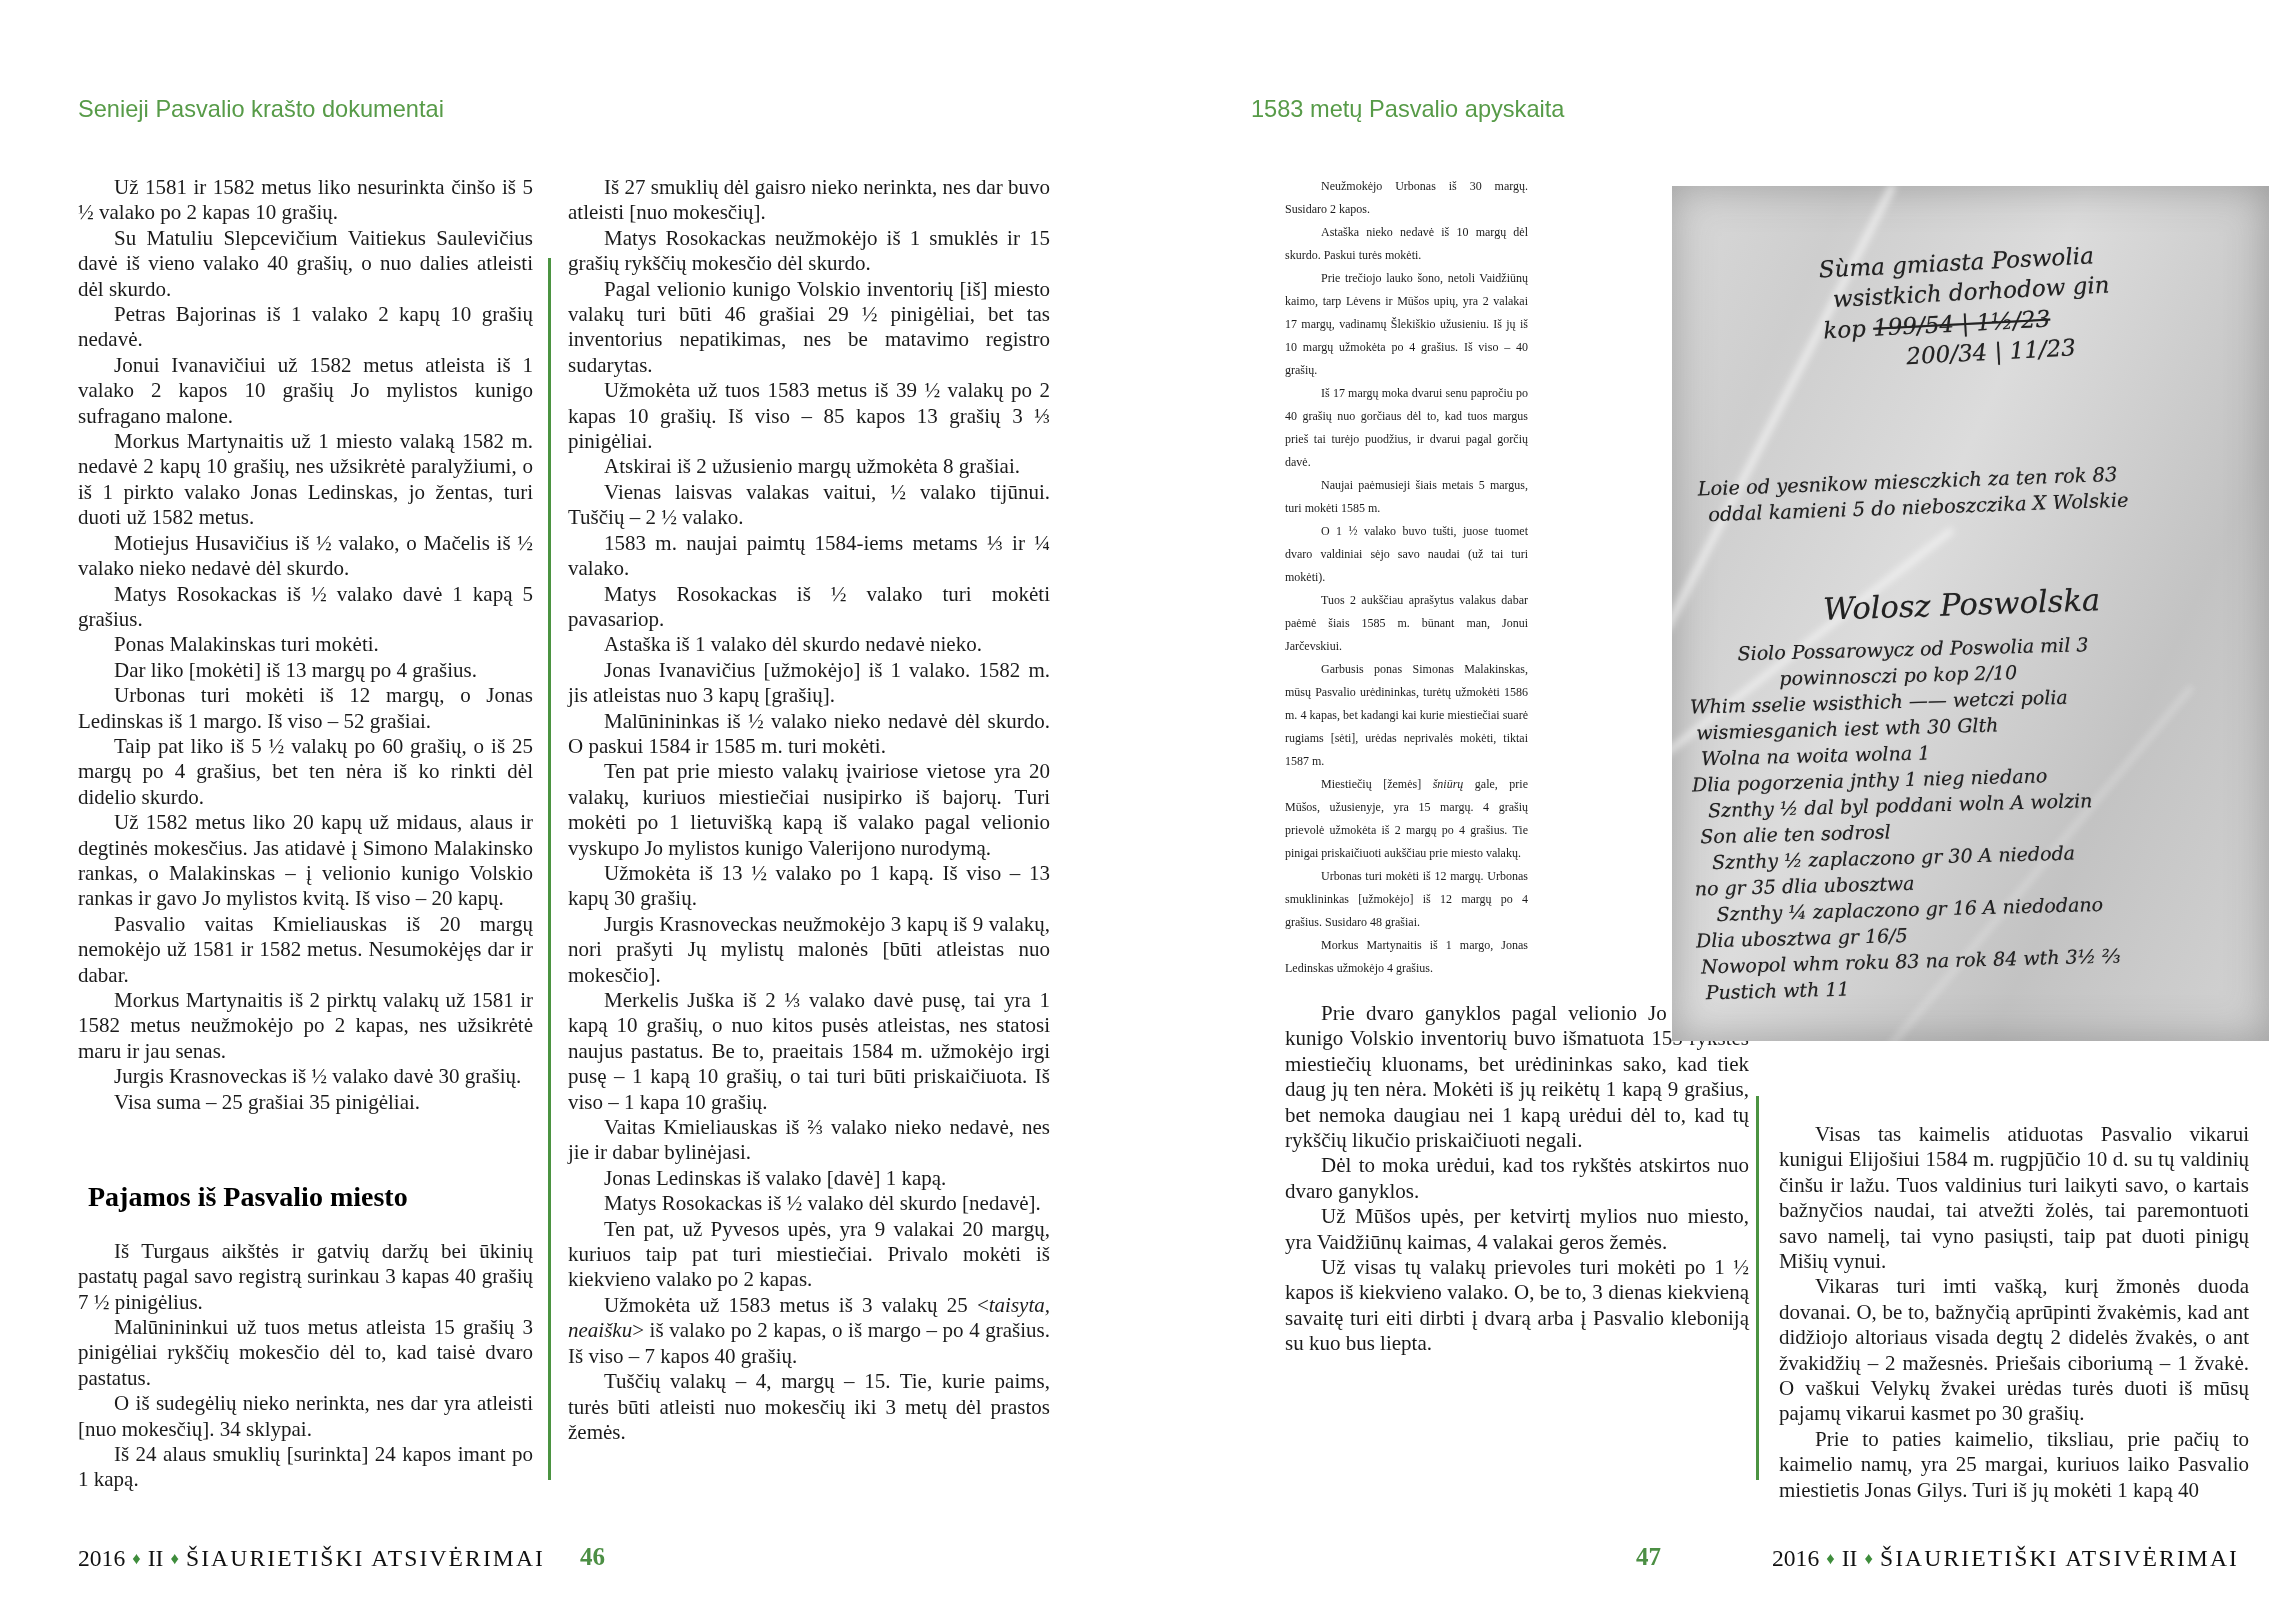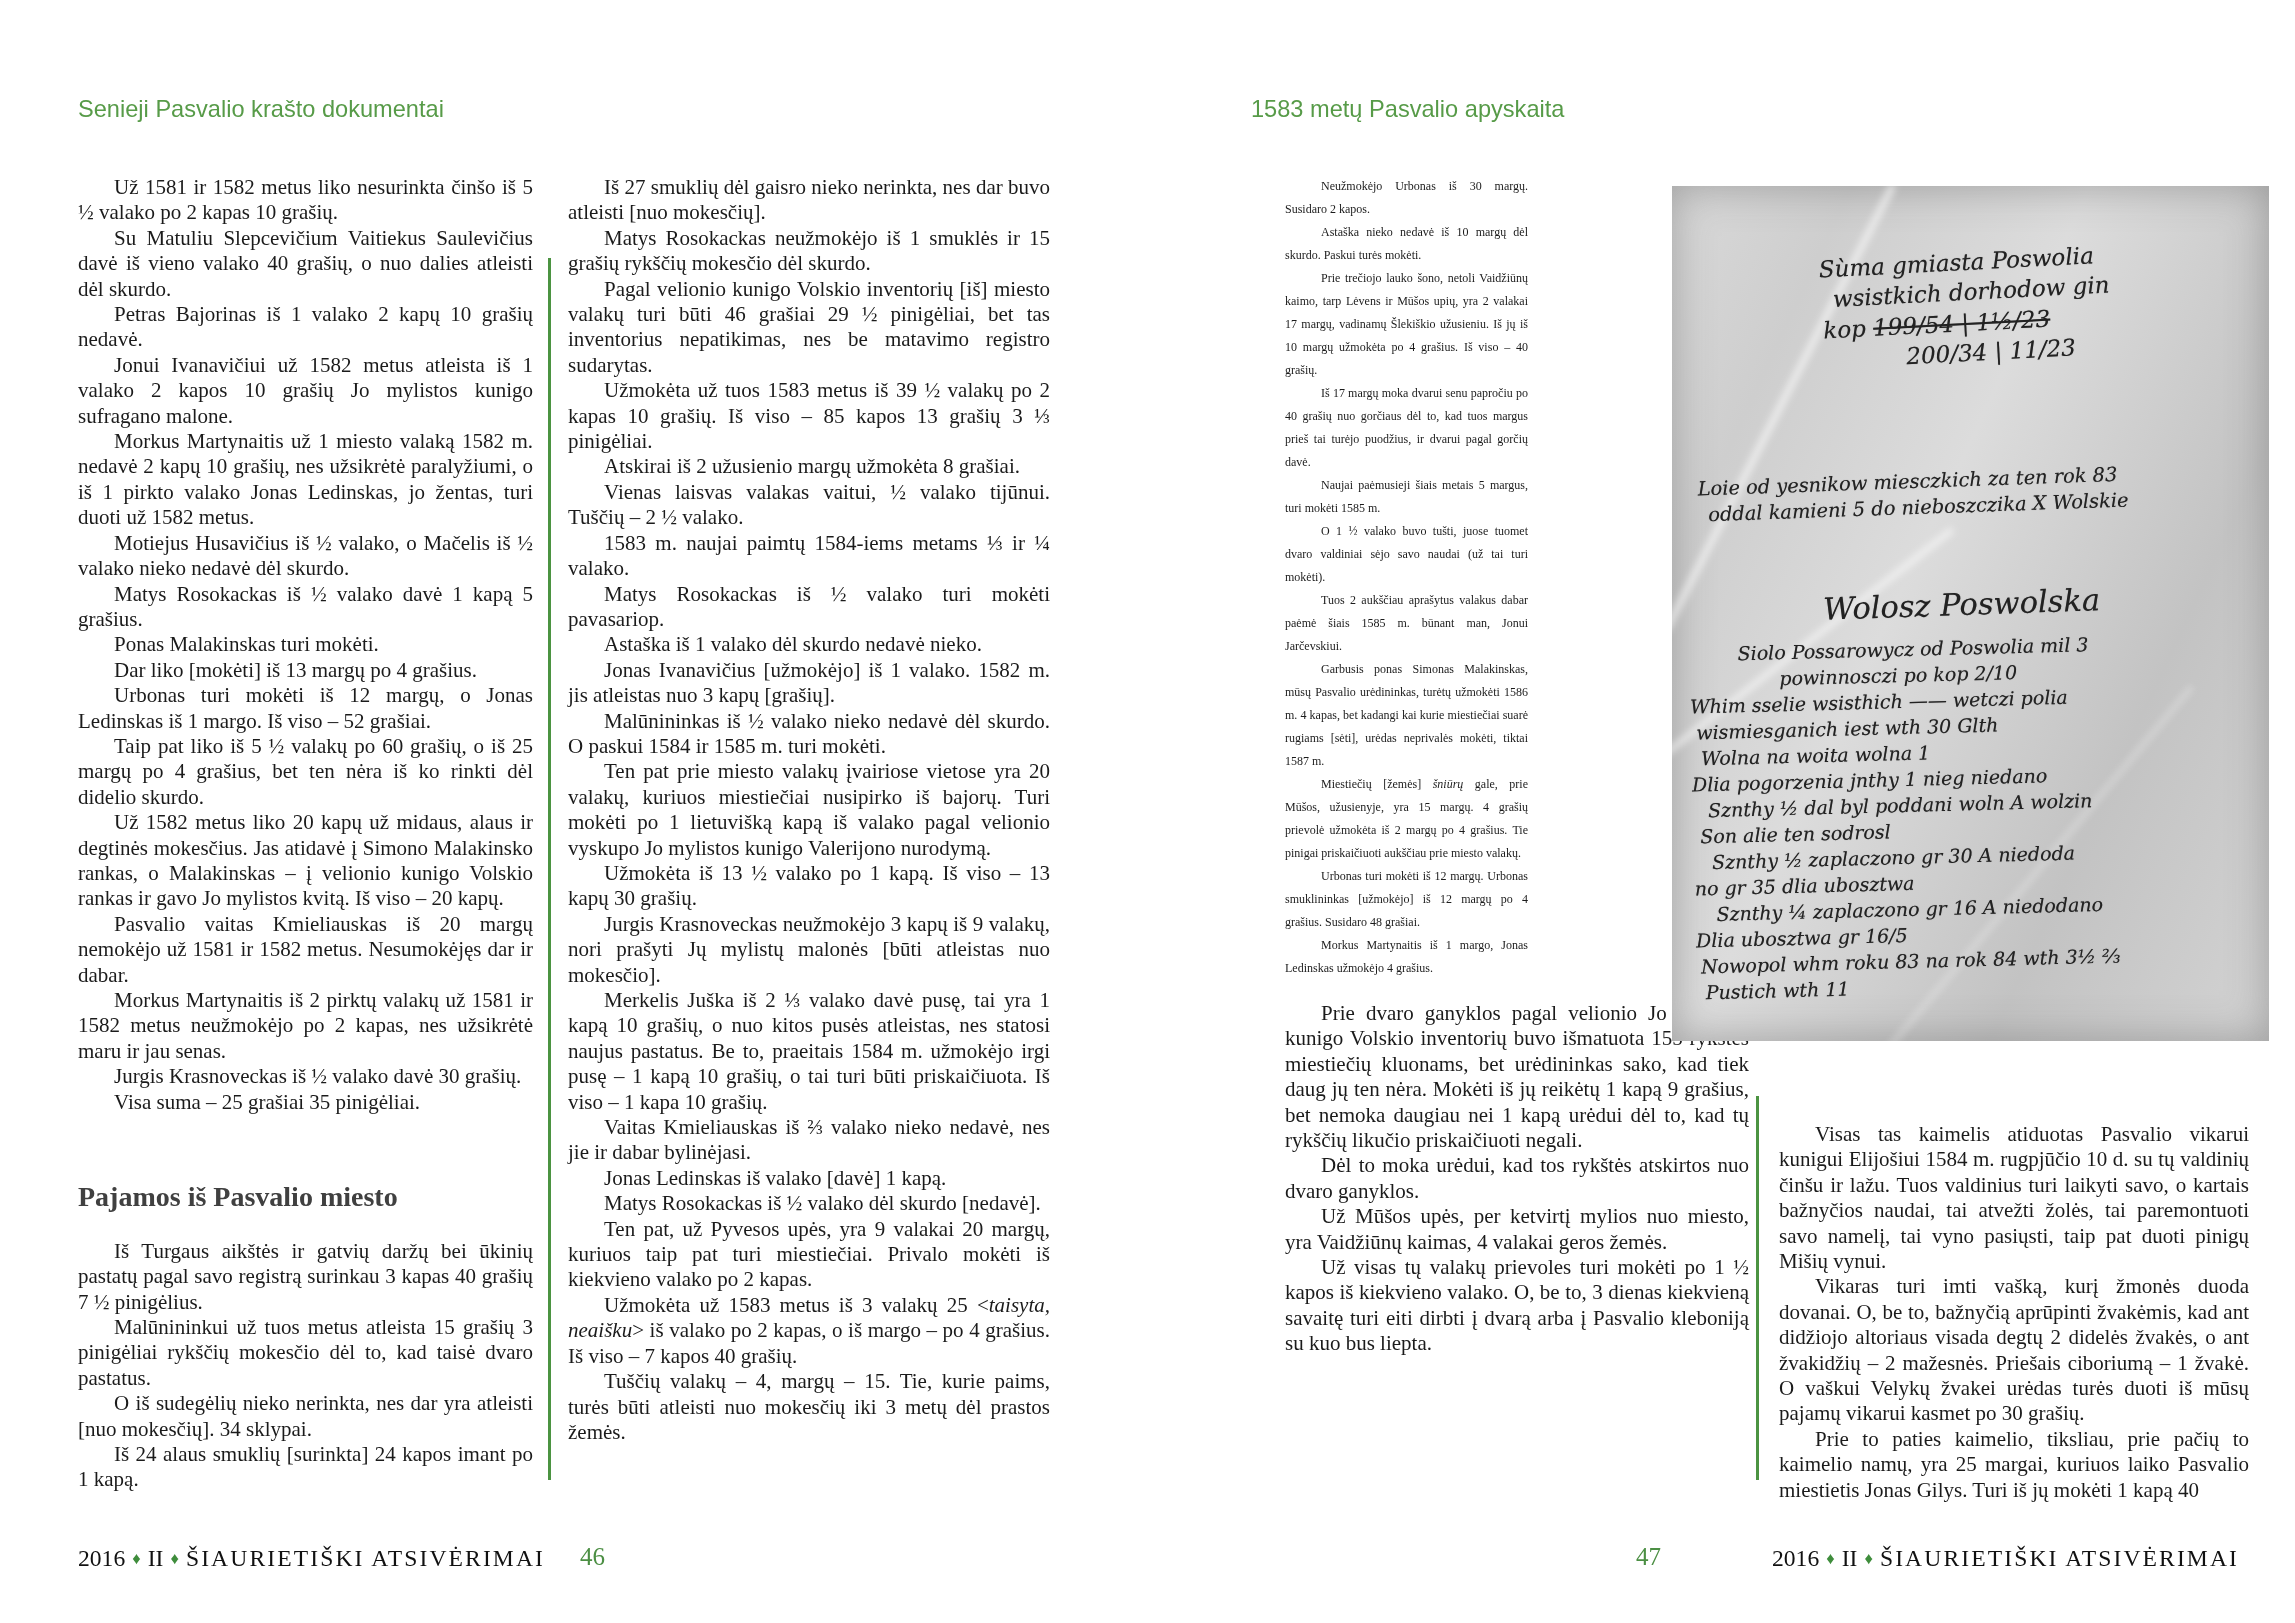--- a/index.html
+++ b/index.html
@@ -15,21 +15,21 @@
   
   .col{position:absolute;font-size:21px;line-height:25.4px;text-align:justify;}
   .col p{margin:0;text-indent:36px;}
   .col1{left:78px;top:175px;width:455px;}
   .col2{left:568px;top:175px;width:482px;}
   .col3{left:1285px;top:175px;width:464px;}
   .col3 .narrow{width:243px;font-size:12px;line-height:23px;}
   .col3 .wide{width:464px;margin-top:21px;}
   .col4{left:1779px;top:1122px;width:470px;}
 
-  .section-heading{font-size:28px;font-weight:bold;color:#404040;margin:67px 0 26px 0;
+  .section-heading{font-size:28px;font-weight:bold;color:#000000;margin:67px 0 26px 10px;
                    text-indent:0;text-align:left;line-height:1.1;}
 
   
   .vrule{position:absolute;width:2.8px;background:#4b9341;}
   .vrule-left{left:548px;top:258px;height:1222px;}
   .vrule-right{left:1756px;top:1096px;height:384px;}
 
   
   .manuscript{position:absolute;left:1672px;top:186px;width:597px;height:855px;overflow:hidden;
               background:linear-gradient(115deg,#d9d9d9 0%,#cecece 18%,#dcdcdc 42%,#c3c3c3 72%,#d3d3d3 100%);
@@ -63,21 +63,21 @@
   .ms-c .ms-line:nth-child(13){margin-left:4.2px;}
   .ms-c .ms-line:nth-child(14){margin-left:8.3px;}
   s{text-decoration-thickness:2.1px;}
 
   
   .footer{position:absolute;top:1545px;font-size:23.6px;white-space:nowrap;color:#111;}
   .footer .caps{letter-spacing:2.1px;}
   .footer .diamond{color:#3f8d3c;font-size:16.7px;vertical-align:2.1px;padding:0 7px;}
   .footer-left{left:78px;}
   .footer-right{left:1772px;}
-  .page-number{position:absolute;top:1543px;font-size:25px;color:#4c8f44;}
+  .page-number{position:absolute;top:1543px;font-size:25px;color:#4c8f44;font-weight:bold;}
   .pn-left{left:580px;}
   .pn-right{left:1636px;}
 
   i{}
 </style>
 </head>
 <body>
 
 <div id="canvas">
 

